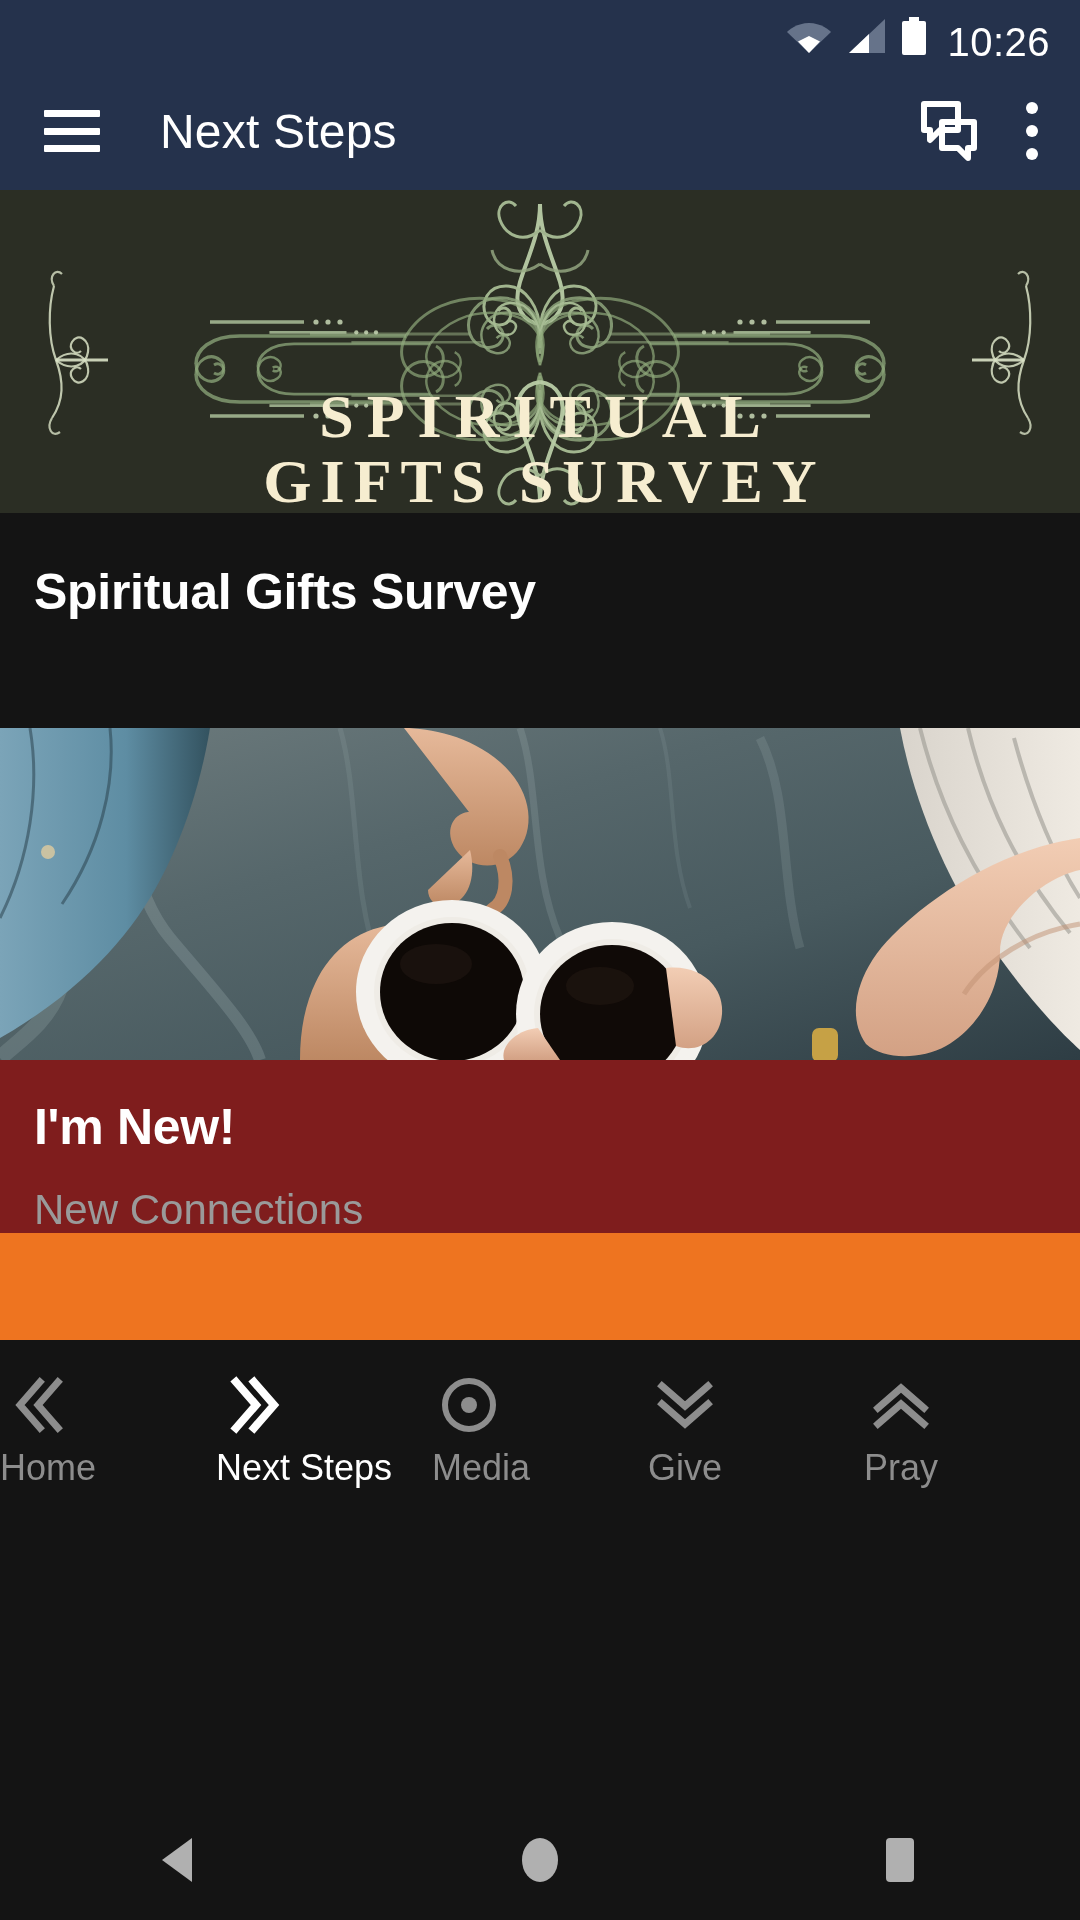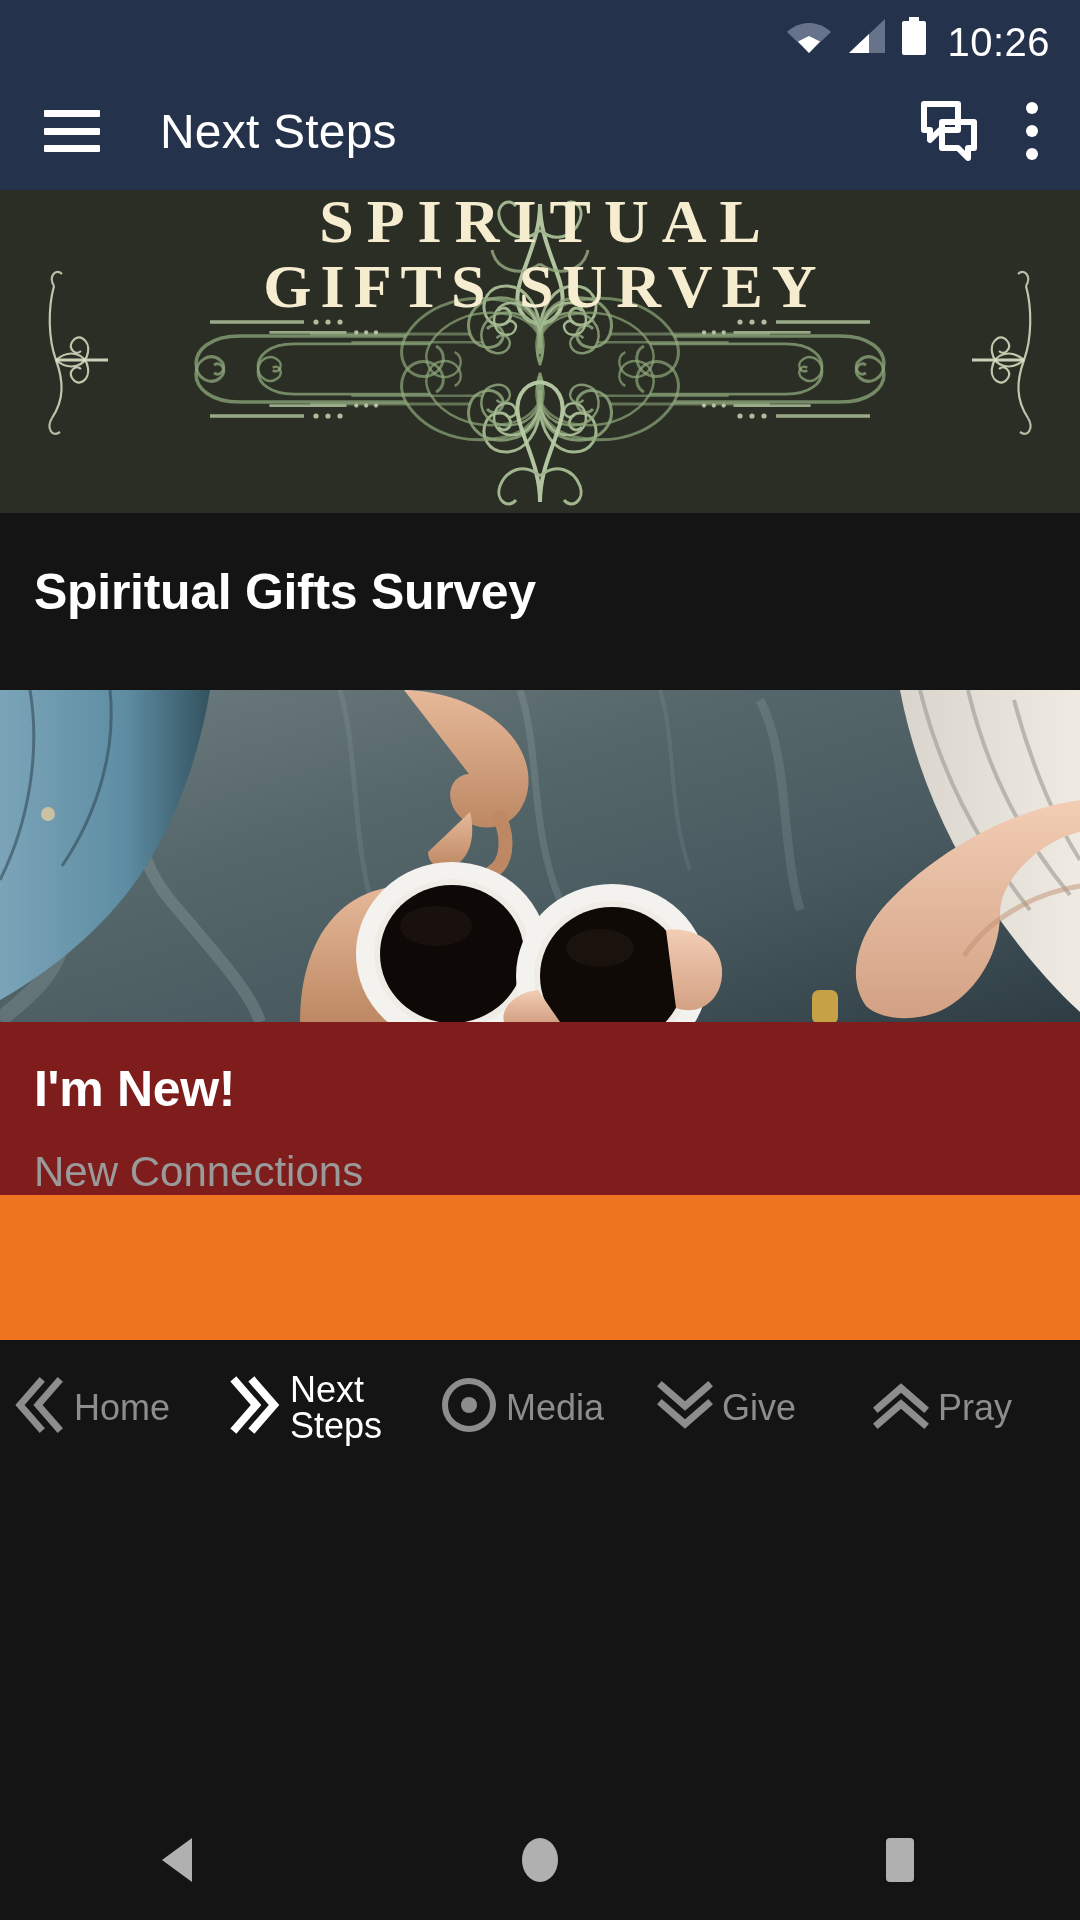--- a/index.html
+++ b/index.html
@@ -48,36 +48,36 @@
   .content { position:absolute; left:0; top:190px; width:1080px; height:1150px; overflow:hidden; background:#141414; }
 
   
   .banner {
     position:relative; width:1080px; height:323px;
     background:#2B2E24; overflow:hidden;
   }
   .banner svg { position:absolute; left:0; top:0; width:1080px; height:323px; }
   .banner-text {
     position:absolute; left:0; top:0; width:1080px; height:323px;
-    display:flex; flex-direction:column; align-items:center; justify-content:flex-start;
+    display:flex; flex-direction:column; align-items:center; justify-content:flex-end;
     pointer-events:none;
   }
   .banner-line1 {
     font-family:"Liberation Serif", serif;
     color:#F6EDD0; font-size:62px; font-weight:700;
     letter-spacing:13px; line-height:1.02; text-indent:13px;
   }
   .banner-line2 {
     font-family:"Liberation Serif", serif;
     color:#F6EDD0; font-size:62px; font-weight:700;
     letter-spacing:9px; line-height:1.02; text-indent:9px; margin-top:2px;
   }
 
   
-  .card-text { background:#141414; padding:52px 34px 0 34px; height:177px; }
+  .card-text { background:#141414; padding:52px 34px 0 34px; height:215px; }
   .card-title {
     color:#ffffff; font-size:50px; font-weight:700; letter-spacing:-0.3px; line-height:1.1;
   }
   .card-text2 { background:#7f1d1d; padding:40px 34px 0 34px; height:173px; }
   .card-title2 {
     color:#ffffff; font-size:50px; font-weight:700; letter-spacing:-0.3px; line-height:1.1;
   }
   .card-sub {
     color:#9a9a9a; font-size:42px; font-weight:400; margin-top:32px; line-height:1.1;
   }
@@ -92,21 +92,21 @@
     position:absolute; left:110px; bottom:-36px;
     color:#ffffff; font-size:56px; font-weight:700; letter-spacing:1px;
     white-space:nowrap; line-height:1;
   }
 
   
   .tabbar {
     position:absolute; left:0; top:1340px; width:1080px; height:460px;
     background:#141414; display:flex; align-items:flex-start; padding-top:26px;
   }
-  .tab { flex:1; display:flex; flex-direction:row; align-items:center; cursor:pointer; }
+  .tab { flex:1; display:flex; flex-direction:column; align-items:flex-start; cursor:pointer; }
   .tab-ico { height:78px; display:flex; align-items:center; justify-content:center; }
   .tab-label { font-size:36px; font-weight:400; margin-top:6px; line-height:1; }
   .tab.inactive .tab-label { color:#8d8d8d; }
   .tab.active .tab-label { color:#ffffff; }
 
   
   .navbar {
     position:absolute; left:0; bottom:0; width:1080px; height:120px;
     background:#141414; display:flex; align-items:center; justify-content:space-around;
   }

